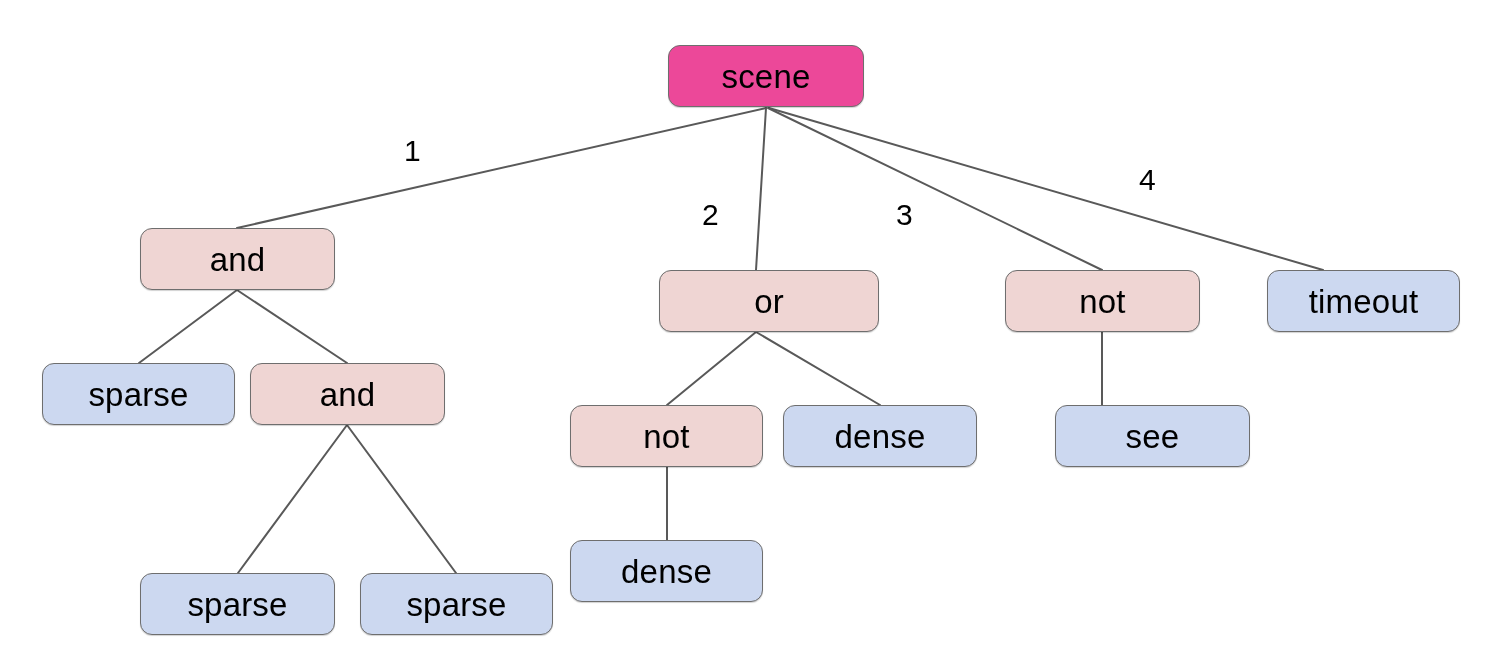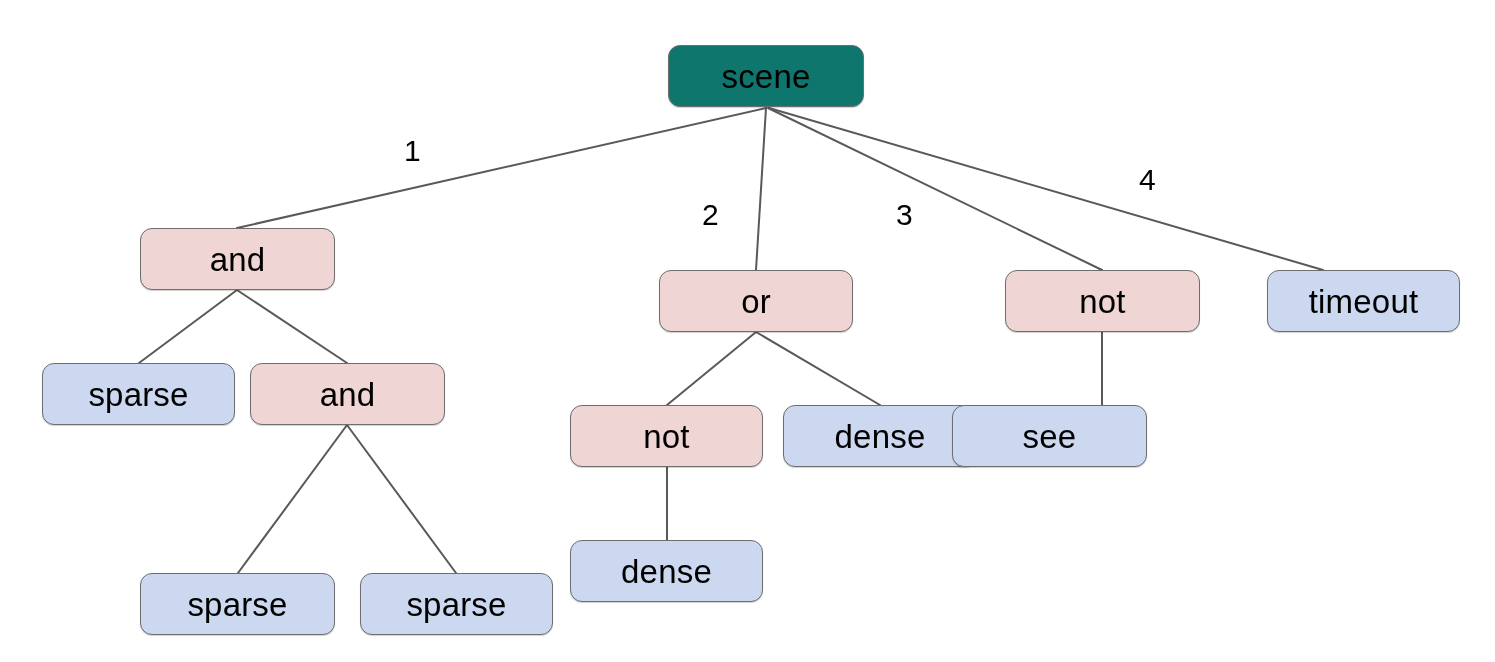--- a/index.html
+++ b/index.html
@@ -63,54 +63,54 @@
       <line x1="237" y1="290" x2="139" y2="363" stroke="#595959" stroke-width="2" stroke-linecap="round"></line>
       <line x1="237" y1="290" x2="347" y2="363" stroke="#595959" stroke-width="2" stroke-linecap="round"></line>
       <line x1="347" y1="425" x2="238" y2="573" stroke="#595959" stroke-width="2" stroke-linecap="round"></line>
       <line x1="347" y1="425" x2="456" y2="573" stroke="#595959" stroke-width="2" stroke-linecap="round"></line>
       <line x1="756" y1="332" x2="667" y2="405" stroke="#595959" stroke-width="2" stroke-linecap="round"></line>
       <line x1="756" y1="332" x2="880" y2="405" stroke="#595959" stroke-width="2" stroke-linecap="round"></line>
       <line x1="667" y1="467" x2="667" y2="540" stroke="#595959" stroke-width="2" stroke-linecap="round"></line>
       <line x1="1102" y1="332" x2="1102" y2="405" stroke="#595959" stroke-width="2" stroke-linecap="round"></line>
     </svg>
   <div id="node-layer">
-      <div class="node" style="left: 668px; top: 45px; width: 196px; height: 62px; background: #0f766e;">
+      <div class="node" style="left: 668px; top: 45px; width: 196px; height: 62px; background: #ec4899;">
         <span class="node-label">scene</span>
       </div>
       <div class="node" style="left: 140px; top: 228px; width: 195px; height: 62px; background: rgb(239, 213, 211);">
         <span class="node-label">and</span>
       </div>
       <div class="node" style="left: 42px; top: 363px; width: 193px; height: 62px; background: rgb(204, 216, 240);">
         <span class="node-label">sparse</span>
       </div>
       <div class="node" style="left: 250px; top: 363px; width: 195px; height: 62px; background: rgb(239, 213, 211);">
         <span class="node-label">and</span>
       </div>
       <div class="node" style="left: 140px; top: 573px; width: 195px; height: 62px; background: rgb(204, 216, 240);">
         <span class="node-label">sparse</span>
       </div>
       <div class="node" style="left: 360px; top: 573px; width: 193px; height: 62px; background: rgb(204, 216, 240);">
         <span class="node-label">sparse</span>
       </div>
-      <div class="node" style="left: 659px; top: 270px; width: 194px; height: 62px; background: rgb(239, 213, 211);">
+      <div class="node" style="left: 659px; top: 270px; width: 220px; height: 62px; background: rgb(239, 213, 211);">
         <span class="node-label">or</span>
       </div>
       <div class="node" style="left: 570px; top: 405px; width: 193px; height: 62px; background: rgb(239, 213, 211);">
         <span class="node-label">not</span>
       </div>
       <div class="node" style="left: 783px; top: 405px; width: 194px; height: 62px; background: rgb(204, 216, 240);">
         <span class="node-label">dense</span>
       </div>
       <div class="node" style="left: 570px; top: 540px; width: 193px; height: 62px; background: rgb(204, 216, 240);">
         <span class="node-label">dense</span>
       </div>
       <div class="node" style="left: 1005px; top: 270px; width: 195px; height: 62px; background: rgb(239, 213, 211);">
         <span class="node-label">not</span>
       </div>
-      <div class="node" style="left: 952px; top: 405px; width: 195px; height: 62px; background: rgb(204, 216, 240);">
+      <div class="node" style="left: 1055px; top: 405px; width: 195px; height: 62px; background: rgb(204, 216, 240);">
         <span class="node-label">see</span>
       </div>
       <div class="node" style="left: 1227px; top: 270px; width: 193px; height: 62px; background: rgb(204, 216, 240); margin-left: 40px;">
         <span class="node-label">timeout</span>
       </div>
     </div>
   <div id="edge-label-layer">
       <div class="edge-label" style="left: 404px; top: 134px;">1</div>
       <div class="edge-label" style="left: 702px; top: 198px;">2</div>
       <div class="edge-label" style="left: 896px; top: 198px;">3</div>

